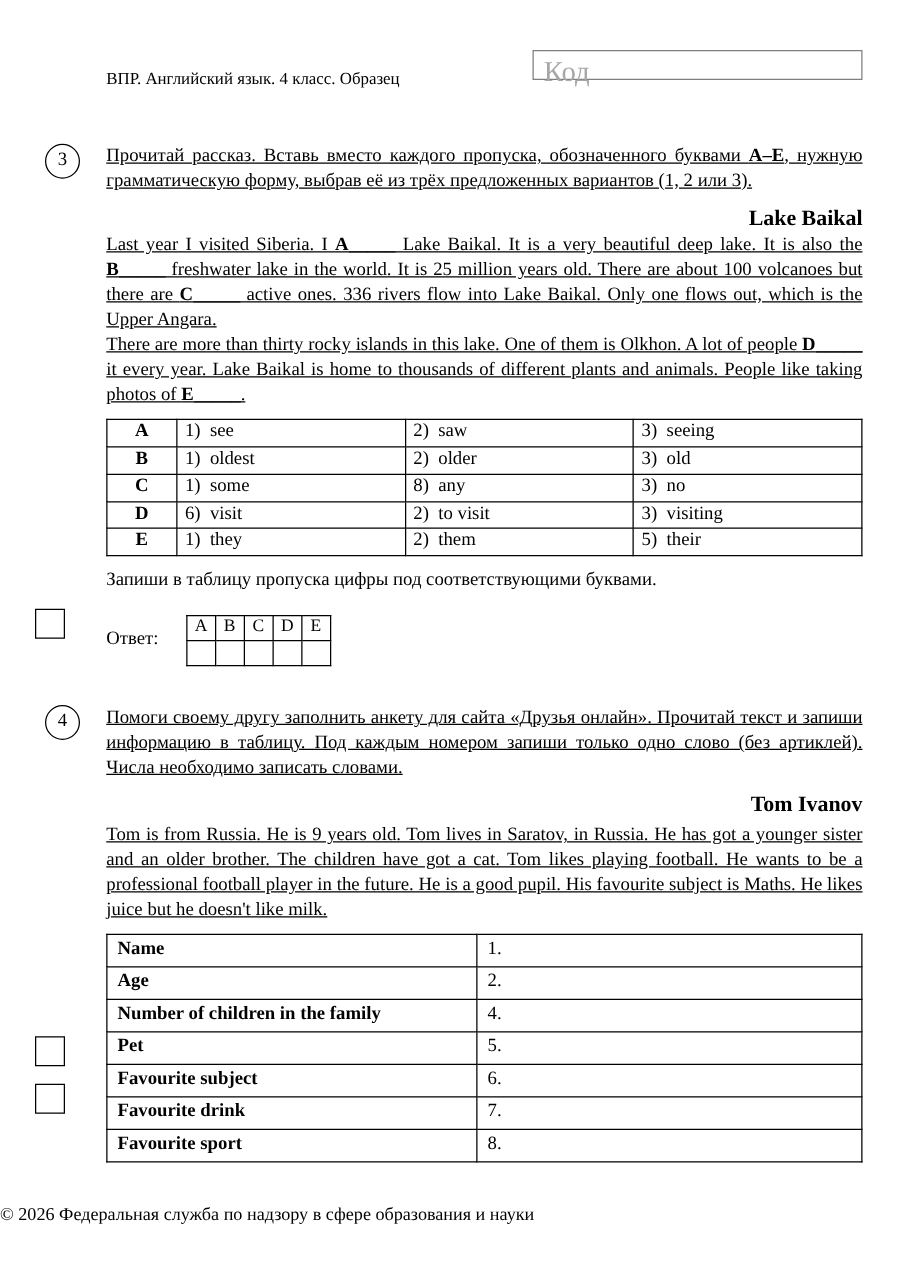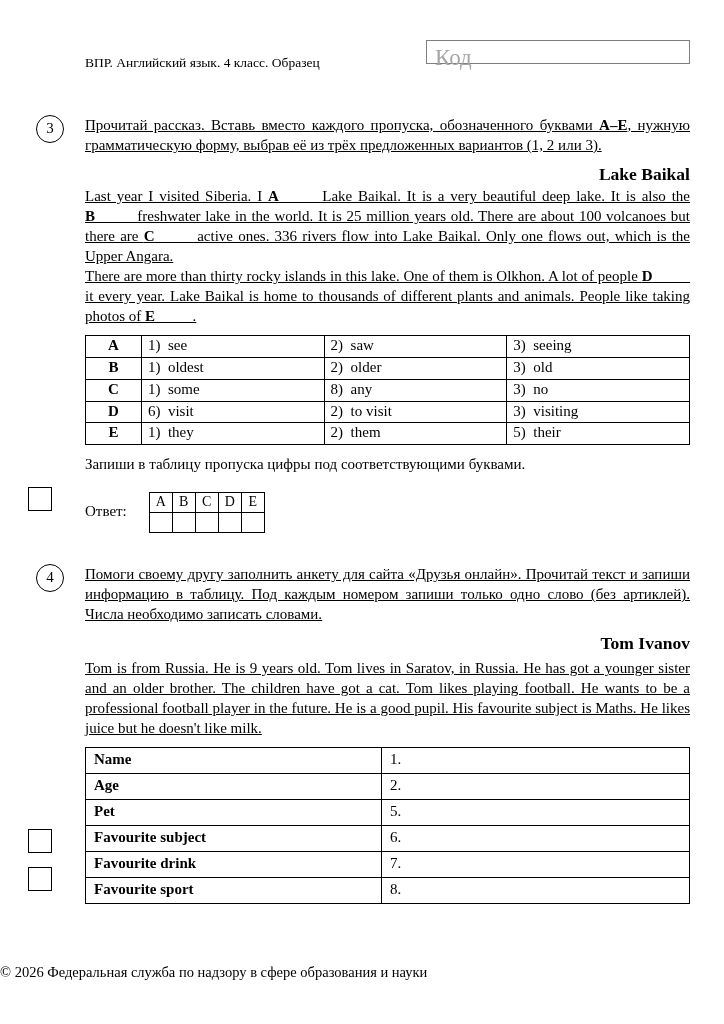--- a/index.html
+++ b/index.html
@@ -178,20 +178,24 @@
         <tbody>
           <tr>
             <td class="form-label">Name</td>
             <td class="form-answer"><span>1.</span></td>
           </tr>
           <tr>
             <td class="form-label">Age</td>
             <td class="form-answer"><span>2.</span></td>
           </tr>
           <tr>
+            <td class="form-label">Number of children in the family</td>
+            <td class="form-answer"><span>4.</span></td>
+          </tr>
+          <tr>
             <td class="form-label">Pet</td>
             <td class="form-answer"><span>5.</span></td>
           </tr>
           <tr>
             <td class="form-label">Favourite subject</td>
             <td class="form-answer"><span>6.</span></td>
           </tr>
           <tr>
             <td class="form-label">Favourite drink</td>
             <td class="form-answer"><span>7.</span></td>

